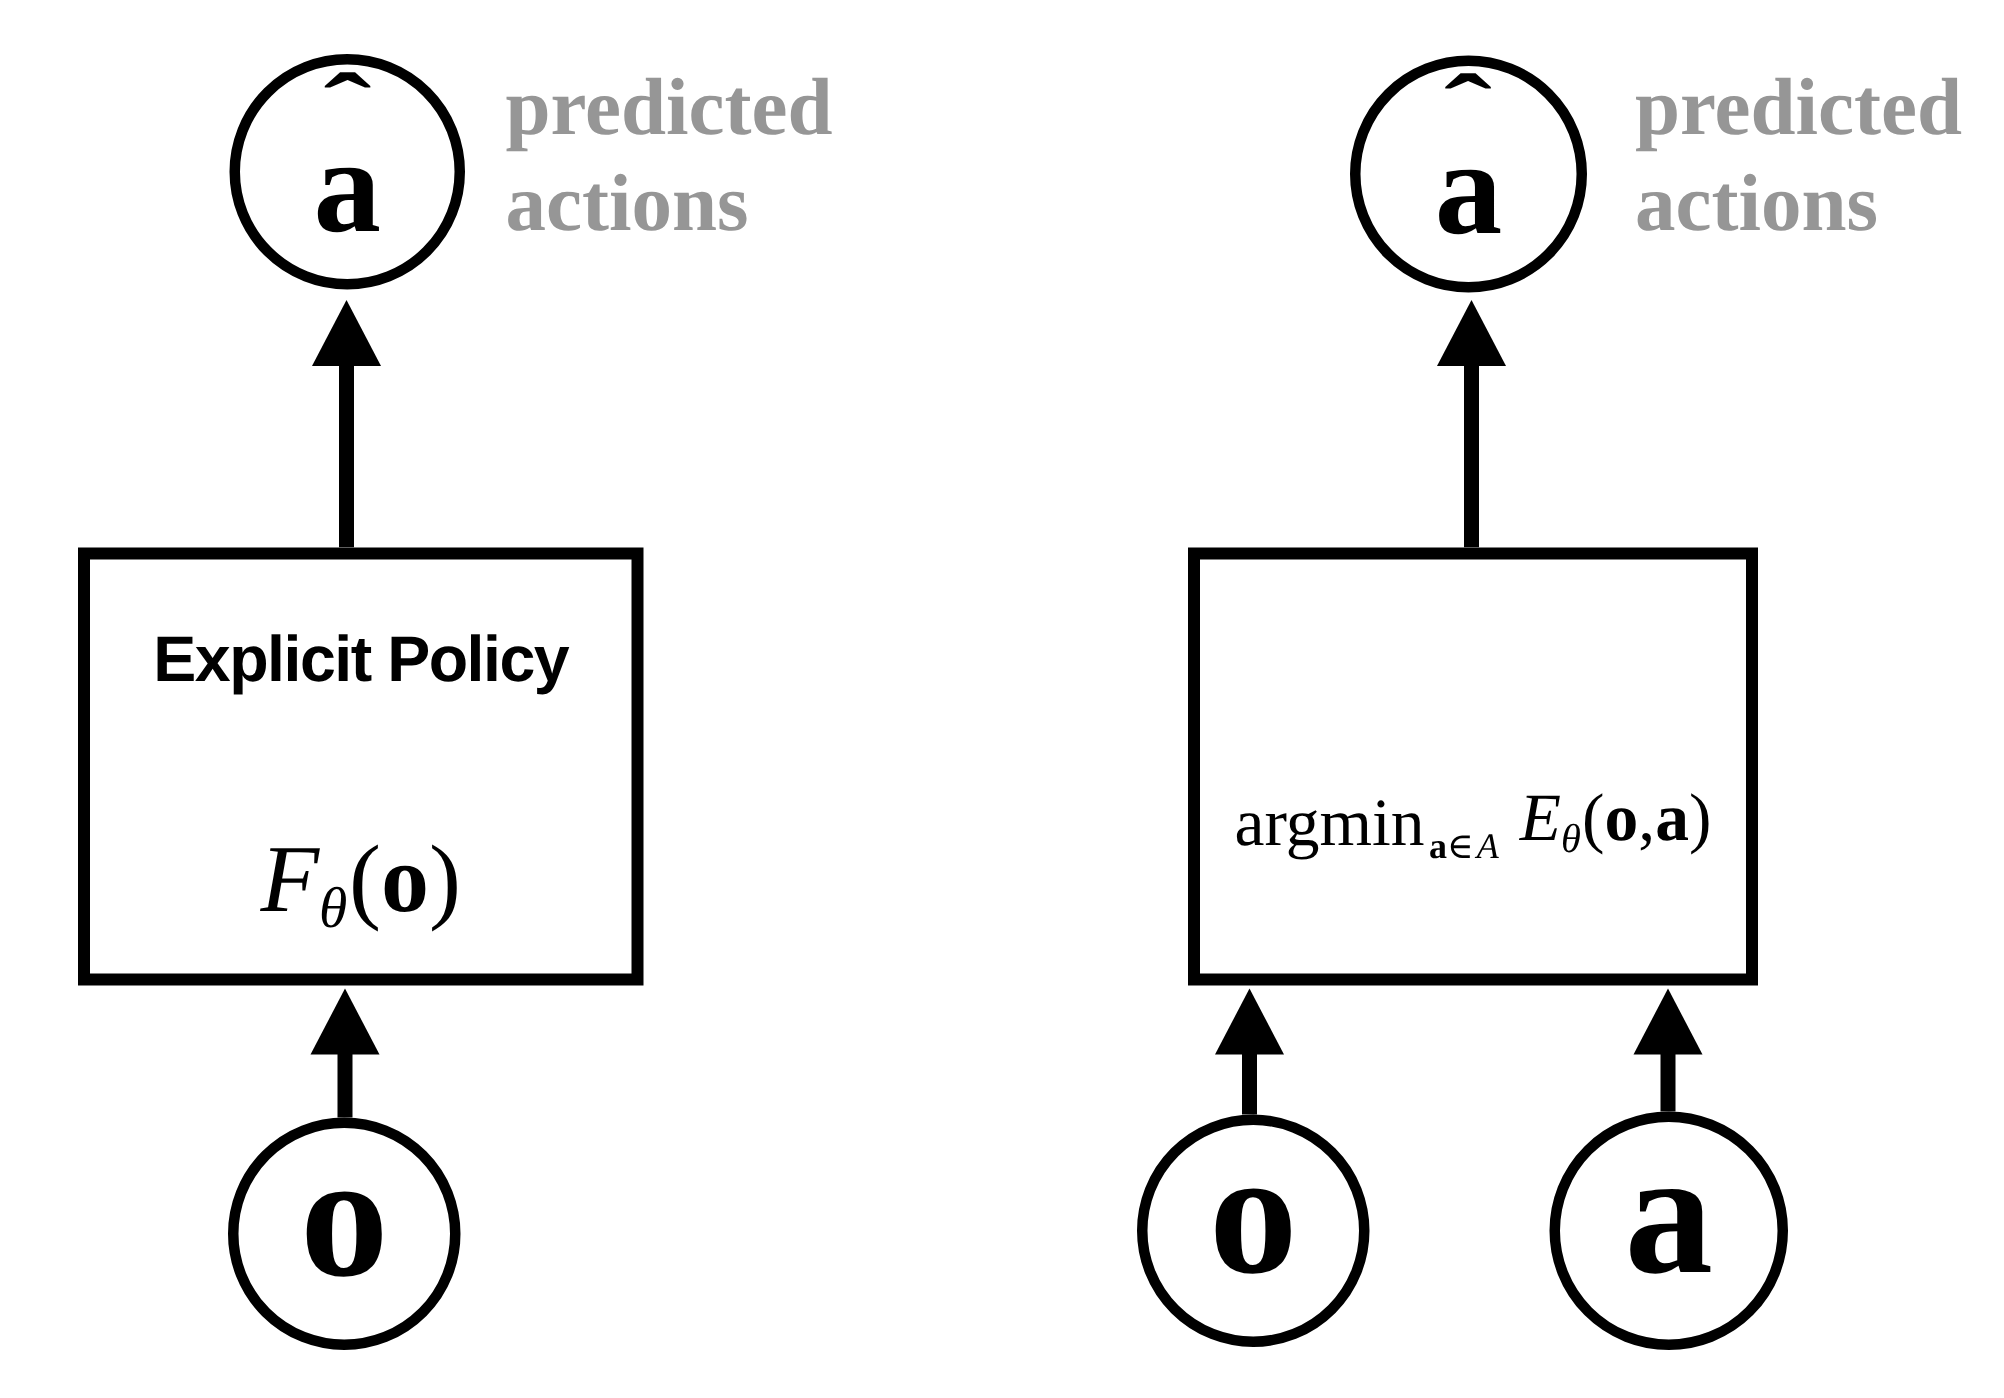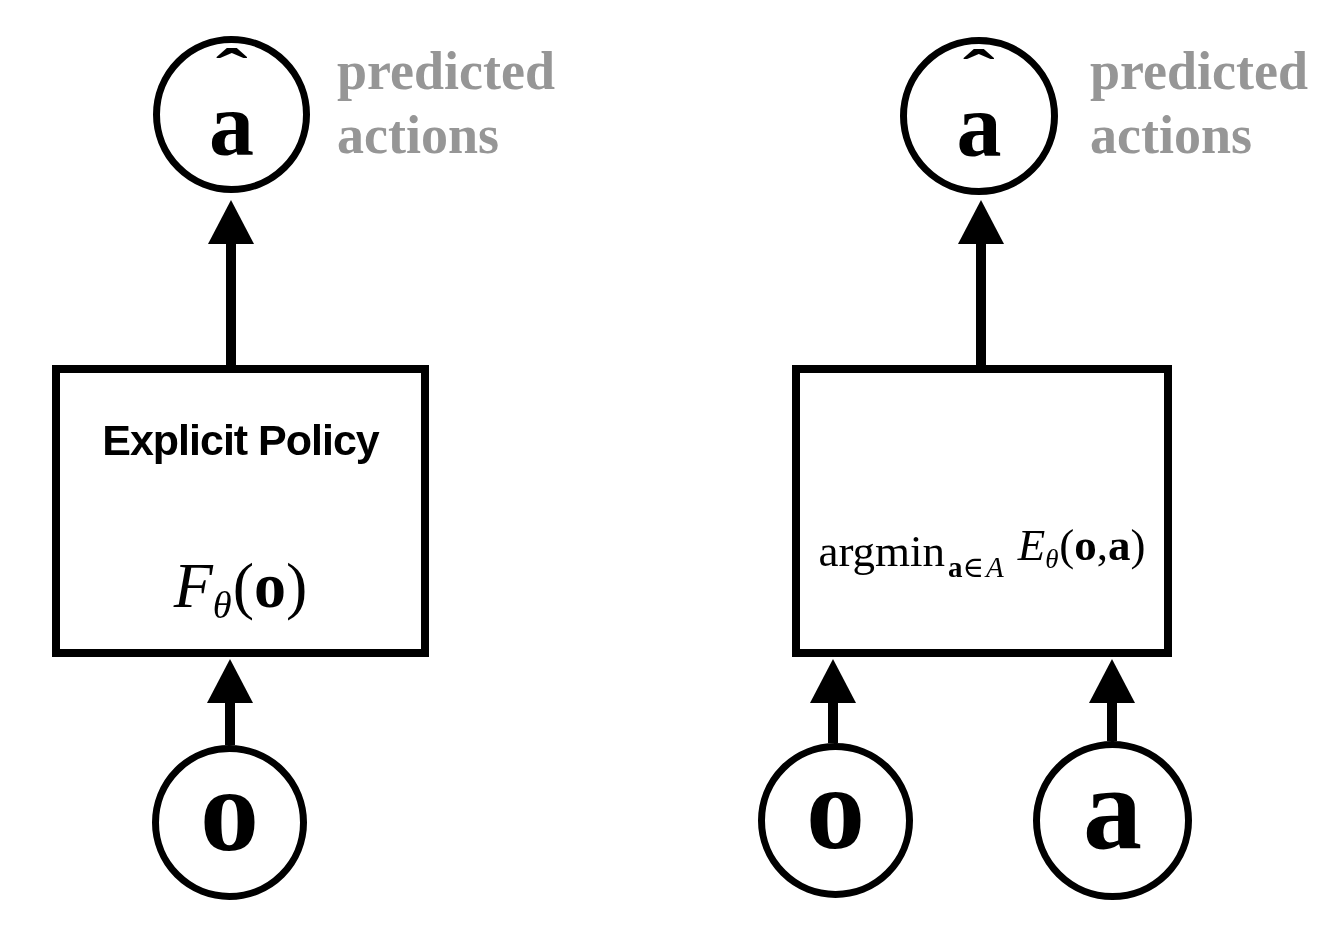--- a/index.html
+++ b/index.html
@@ -111,21 +111,21 @@
     font-style: italic;
     vertical-align: -0.28em;
     margin-right: 0.03em;
   }
   .argmin-stack {
     display: inline-flex;
     flex-direction: row;
     align-items: center;
     gap: 3px;
   }
-  .argmin-sub { font-size: 29px; line-height: 1; margin-top: 32px; }
+  .argmin-sub { font-size: 24px; line-height: 1; margin-top: 32px; }
   .argmin-sub .it { margin-left: 2px; }
 
   
   .arrow-up {
     position: absolute;
     width: 46px;
     display: flex;
     flex-direction: column;
     align-items: center;
   }

